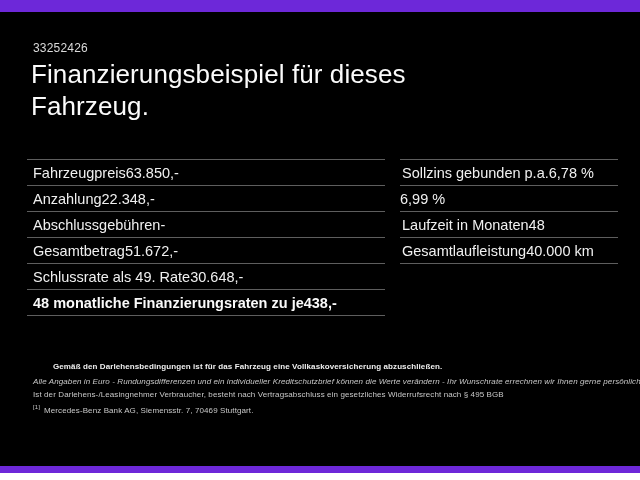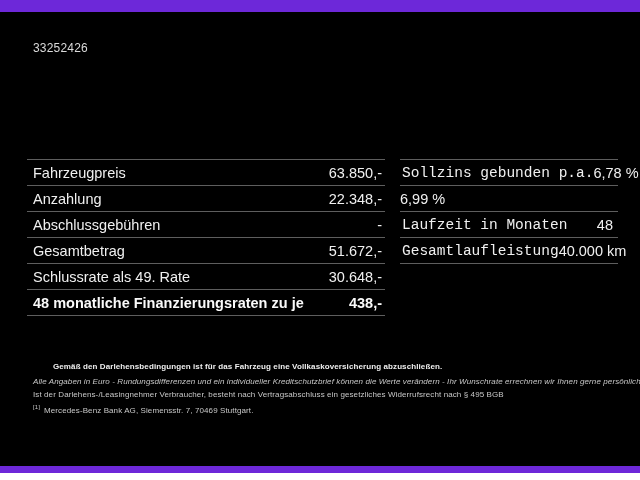--- a/index.html
+++ b/index.html
@@ -29,25 +29,25 @@
   }
   .table{
     position:absolute;top:147px;
     border-top:1px solid #5e5e5e;
     font-size:14.5px;color:#f0f0f0;
   }
   .table-left{left:27px;width:358px;}
   .table-right{left:400px;width:218px;}
   .row{
     height:25px;border-bottom:1px solid #5e5e5e;
-    display:flex;align-items:center;justify-content:space-between;
+    display:flex;align-items:center;
   }
   .table-left .lbl{padding-left:6px;white-space:nowrap;}
   .table-left .val{padding-right:3px;white-space:nowrap;text-align:right;}
-  .table-right .lbl{padding-left:2px;white-space:nowrap;font-family:Liberation Mono, monospace;}
+  .table-right .lbl{padding-left:2px;white-space:nowrap;}
   .table-right .val{padding-right:5px;white-space:nowrap;text-align:right;}
   .row.bold{font-weight:bold;color:#fafafa;}
   .supref{font-size:9px;vertical-align:super;margin-left:2px;line-height:0;}
   .footer-line{
     position:absolute;left:33px;white-space:nowrap;
     font-size:8px;line-height:10px;color:#c8c8c8;letter-spacing:.1px;
   }
   .footer-bold{top:350px;font-weight:bold;color:#efefef;margin-left:20px;}
   .footer-l1{top:365px;font-style:italic;}
   .footer-l2{top:378px;}
@@ -55,20 +55,24 @@
   .footnote sup{font-size:6px;vertical-align:super;margin-right:4px;line-height:0;}
 </style>
 </head>
 <body>
 
 <div class="stage">
   <div class="black-area">
 
     <div class="ref">33252426</div>
 
+    <div class="title">
+      <div>Finanzierungsbeispiel für dieses</div>
+      <div>Fahrzeug.</div>
+    </div>
 
 
     <div class="table table-left">
       <div class="row">
         <span class="lbl">Fahrzeugpreis</span>
         <span class="val">63.850,-</span>
       </div>
       <div class="row">
         <span class="lbl">Anzahlung</span>
         <span class="val">22.348,-</span>

